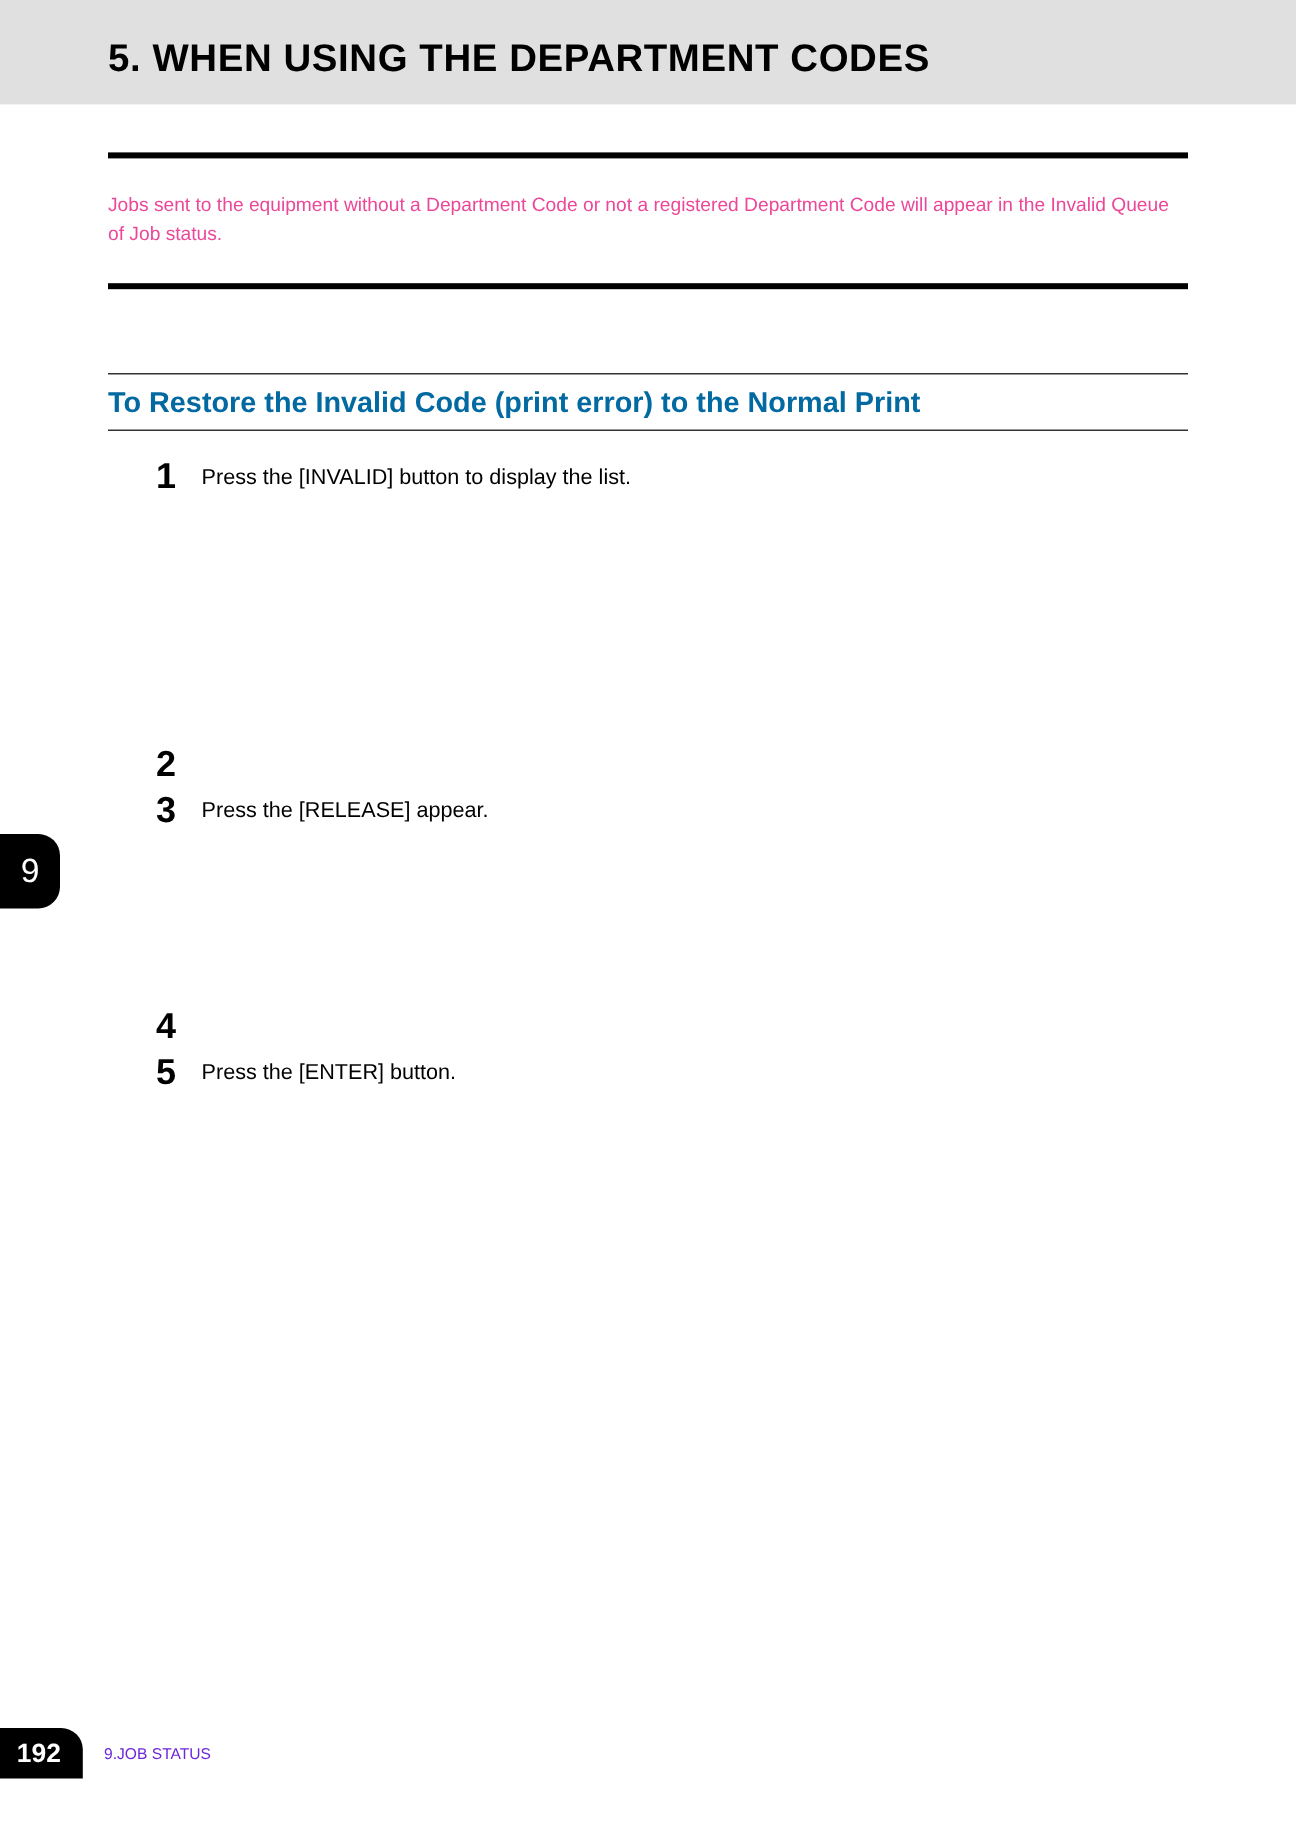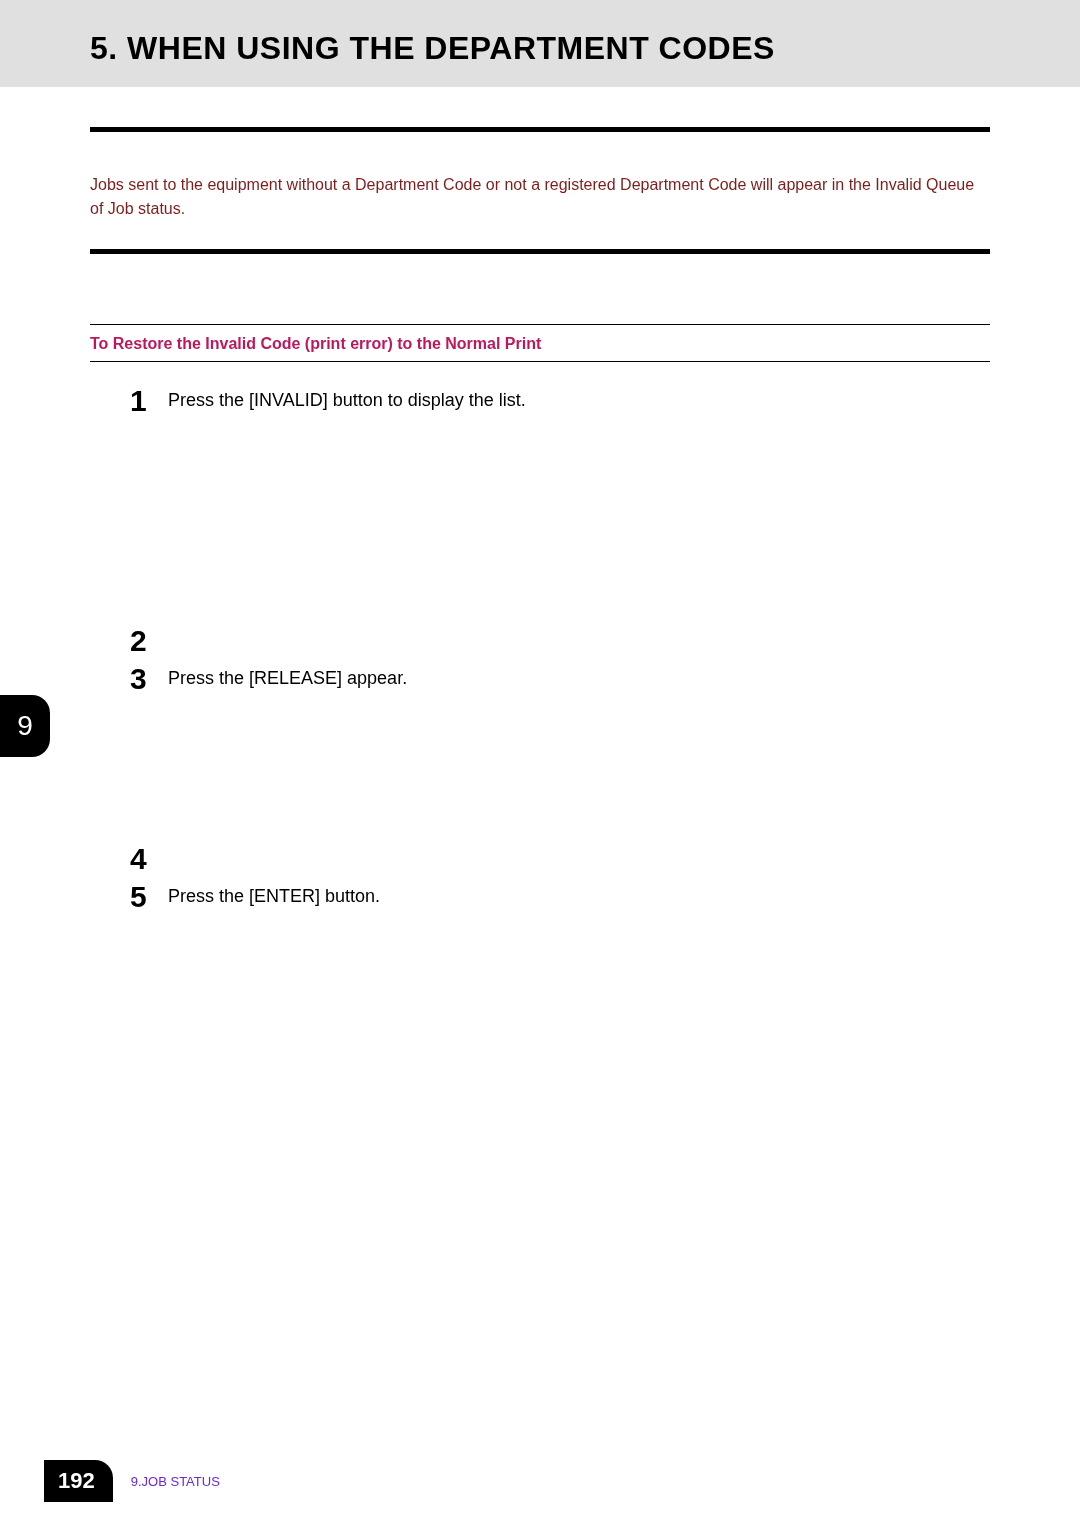--- a/index.html
+++ b/index.html
@@ -31,37 +31,36 @@
     .thick-rule {
       border: none;
       border-top: 5px solid #000;
       margin: 0;
     }
     .intro-block {
       margin-top: 40px;
     }
     .intro-text {
       font-size: 16px;
-      color: #7f1d1d;
+      color: #ec4899;
       line-height: 1.5;
       padding: 28px 0;
-      margin-top: 13px;
     }
     .section-heading-wrap {
       margin-top: 70px;
     }
     .thin-rule {
       border: none;
       border-top: 1.5px solid #000;
       margin: 0;
     }
     .section-heading {
-      font-size: 16px;
+      font-size: 24px;
       font-weight: bold;
-      color: #be185d;
+      color: #0369a1;
       padding: 10px 0 8px 0;
     }
     .steps {
       margin-top: 24px;
       padding-left: 40px;
     }
     .step {
       display: flex;
       align-items: flex-start;
       margin-bottom: 8px;
@@ -102,25 +101,24 @@
       align-items: center;
       justify-content: center;
     }
     .chapter-tab-num {
       color: #fff;
       font-size: 28px;
       font-weight: normal;
     }
     .footer {
       position: absolute;
-      bottom: 24px;
+      bottom: 44px;
       left: 0;
       display: flex;
       align-items: center;
-      padding-left: 44px;
     }
     .page-num-badge {
       background: #000;
       color: #fff;
       font-size: 22px;
       font-weight: bold;
       padding: 8px 18px 8px 14px;
       border-top-right-radius: 18px;
     }
     .footer-text {

